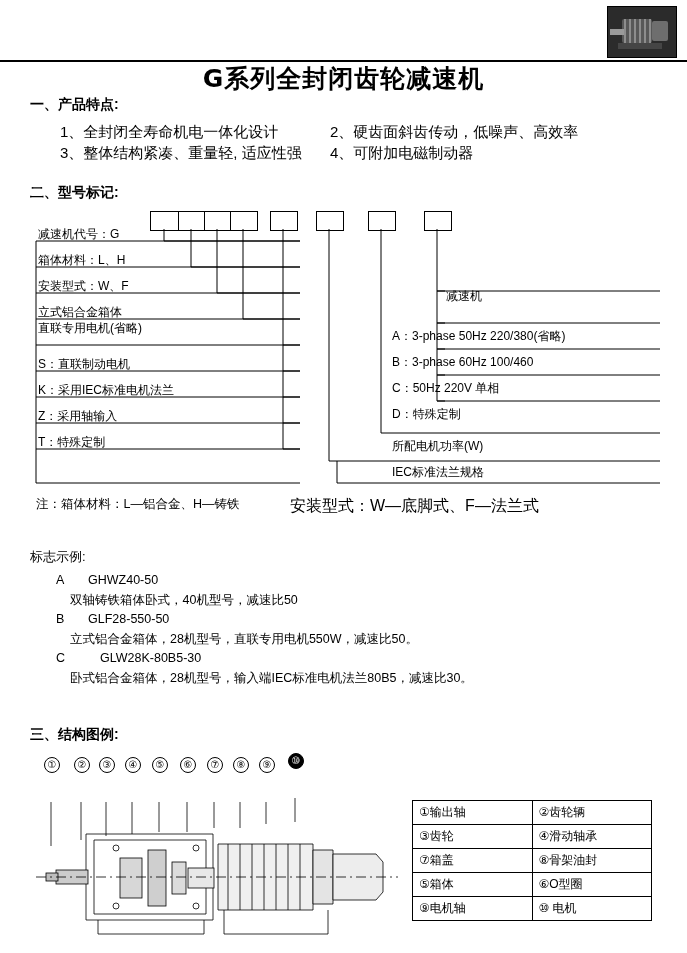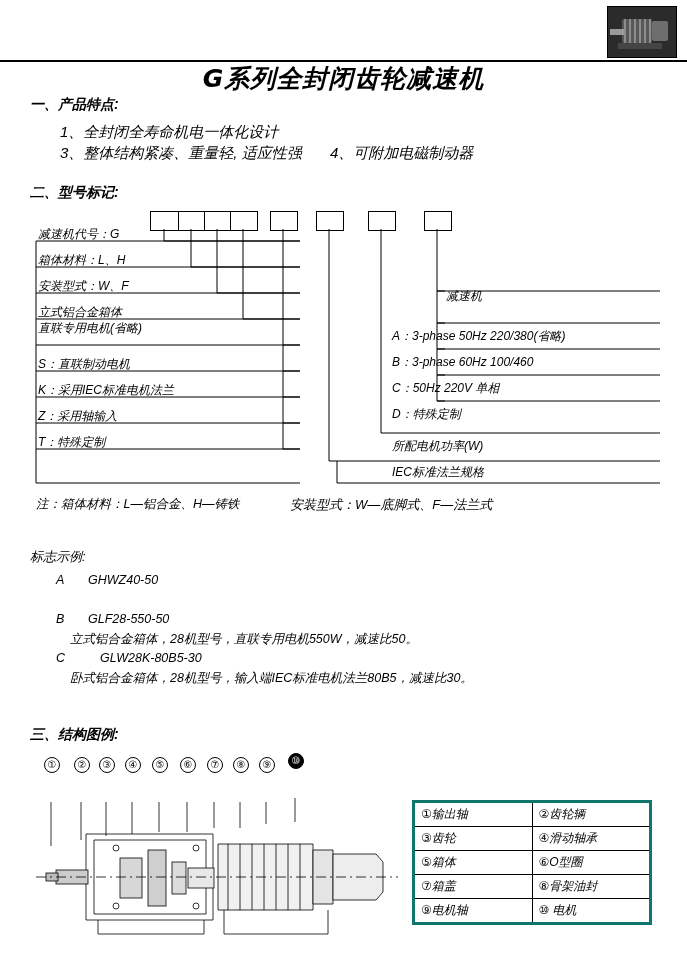--- a/index.html
+++ b/index.html
@@ -1,21 +1,21 @@
 <!DOCTYPE html>
 <html><head>
 <meta charset="utf-8">
 <style>
   html,body{margin:0;padding:0;}
   body{
     width:687px;height:953px;background:#ffffff;
     font-family:"Liberation Sans","DejaVu Sans",sans-serif;
     color:#000;position:relative;overflow:hidden;
   }
-  .page{position:relative;width:687px;height:764px;font-style:italic;}
+  .page{position:relative;width:687px;height:764px;}
 
   
   .topbar{position:absolute;left:0;top:0;width:687px;height:62px;}
   .motor-photo{
     position:absolute;right:10px;top:6px;width:68px;height:50px;
     background:#2b2b2b;border:1px solid #000;
     overflow:hidden;
   }
   .motor-photo .body{position:absolute;left:14px;top:12px;width:30px;height:24px;background:#585858;border-radius:2px;}
   .motor-photo .fin{position:absolute;top:12px;width:2px;height:24px;background:#8d8d8d;}
@@ -42,36 +42,36 @@
   
   .sec2-head{position:absolute;left:30px;top:184px;font-size:14px;font-weight:bold;}
   .cbox{position:absolute;border:1px solid #000;height:18px;background:#fff;}
 
   .lines-svg{position:absolute;left:0;top:0;width:687px;height:953px;pointer-events:none;}
 
   .lbl{position:absolute;font-size:12px;white-space:nowrap;}
   .lbl-l{left:38px;}
 
   .note-line{position:absolute;left:36px;top:496px;font-size:12.5px;}
-  .note-line2{position:absolute;left:290px;top:496px;font-size:13px;}
+  .note-line2{position:absolute;left:290px;top:496px;font-size:16px;}
 
   
   .ex-head{position:absolute;left:30px;top:548px;font-size:13px;}
   .ex-key{position:absolute;font-size:12.5px;}
   .ex-val{position:absolute;font-size:12.5px;}
   .ex-desc{position:absolute;font-size:12.5px;}
 
   
   .sec3-head{position:absolute;left:30px;top:726px;font-size:14px;font-weight:bold;}
 
   .callout{position:absolute;font-size:10px;width:14px;height:14px;border:1px solid #000;border-radius:50%;
            text-align:center;line-height:13px;background:#fff;}
   .callout.filled{background:#000;color:#fff;border-color:#000;}
 
-  .legend{position:absolute;left:412px;top:800px;width:240px;border:3px solid #0f766e;border-collapse:collapse;font-size:12px;}
+  .legend{position:absolute;left:412px;top:800px;width:240px;border:1px solid #0f766e;border-collapse:collapse;font-size:12px;}
   .legend td{border:1px solid #000;height:23px;padding:0 6px;width:50%;white-space:nowrap;}
 
   .drawing{position:absolute;left:28px;top:788px;width:375px;height:160px;}
 </style>
 </head>
 <body>
 
 <div class="page">
 
   <div class="topbar">
@@ -87,20 +87,21 @@
       <div class="shaft"></div>
       <div class="base"></div>
     </div>
   </div>
   <div class="hr-top"></div>
 
   <div class="title">G系列全封闭齿轮减速机</div>
 
   <div class="sec1-head">一、产品特点:</div>
   <div class="feat f1">1、全封闭全寿命机电一体化设计</div>
+  <div class="feat f2">2、硬齿面斜齿传动，低噪声、高效率</div>
   <div class="feat f3">3、整体结构紧凑、重量轻, 适应性强</div>
   <div class="feat f4">4、可附加电磁制动器</div>
 
   <div class="sec2-head">二、型号标记:</div>
 
   <div>
     <div class="cbox" style="left:150px;top:211px;width:28px;"></div>
     <div class="cbox" style="left:178px;top:211px;width:26px;"></div>
     <div class="cbox" style="left:204px;top:211px;width:26px;"></div>
     <div class="cbox" style="left:230px;top:211px;width:26px;"></div>
@@ -175,20 +176,21 @@
   <div class="lbl" style="left:392px;top:438px">所配电机功率(W)</div>
   <div class="lbl" style="left:392px;top:464px">IEC标准法兰规格</div>
 
   <div class="note-line">注：箱体材料：L—铝合金、H—铸铁</div>
   <div class="note-line2">安装型式：W—底脚式、F—法兰式</div>
 
   <div class="ex-head">标志示例:</div>
 
   <div class="ex-key" style="left:56px;top:573px">A</div>
   <div class="ex-val" style="left:88px;top:573px">GHWZ40-50</div>
+  <div class="ex-desc" style="left:70px;top:592px">双轴铸铁箱体卧式，40机型号，减速比50</div>
 
   <div class="ex-key" style="left:56px;top:612px">B</div>
   <div class="ex-val" style="left:88px;top:612px">GLF28-550-50</div>
   <div class="ex-desc" style="left:70px;top:631px">立式铝合金箱体，28机型号，直联专用电机550W，减速比50。</div>
 
   <div class="ex-key" style="left:56px;top:651px">C</div>
   <div class="ex-val" style="left:100px;top:651px">GLW28K-80B5-30</div>
   <div class="ex-desc" style="left:70px;top:670px">卧式铝合金箱体，28机型号，输入端IEC标准电机法兰80B5，减速比30。</div>
 
   <div class="sec3-head">三、结构图例:</div>
@@ -257,27 +259,27 @@
     <tbody>
       <tr>
         <td>①输出轴</td>
         <td>②齿轮辆</td>
       </tr>
       <tr>
         <td>③齿轮</td>
         <td>④滑动轴承</td>
       </tr>
       <tr>
+        <td>⑦箱盖</td>
+        <td>⑧骨架油封</td>
+      </tr>
+      <tr>
         <td>⑤箱体</td>
         <td>⑥O型圈</td>
       </tr>
       <tr>
-        <td>⑦箱盖</td>
-        <td>⑧骨架油封</td>
-      </tr>
-      <tr>
         <td>⑨电机轴</td>
         <td>⑩ 电机</td>
       </tr>
     </tbody>
   </table>
 
 </div>
 
 </body></html>

